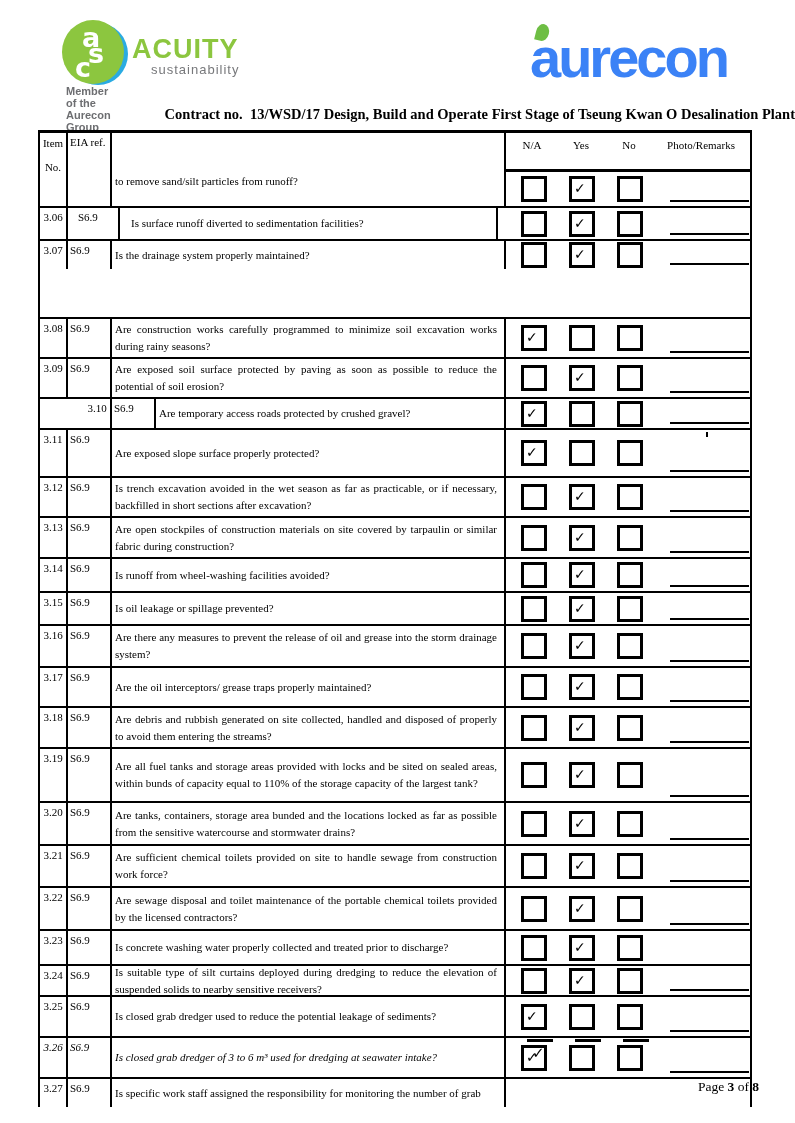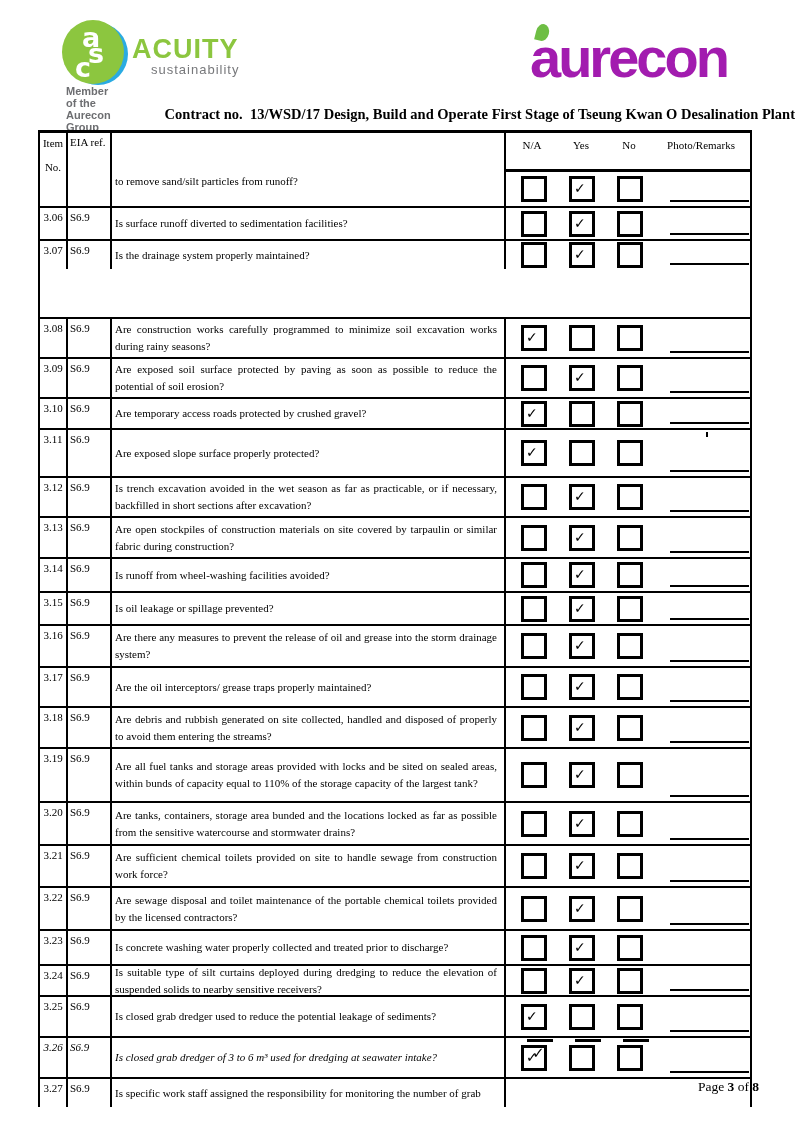--- a/index.html
+++ b/index.html
@@ -16,21 +16,21 @@
   .mono-s{left:26px;top:20px;font-size:27px;}
   .mono-c{left:13px;top:34px;font-size:27px;}
   .acuity-word{position:absolute;left:132px;top:34px;font-family:"Liberation Sans",sans-serif;
                font-weight:bold;font-size:27px;color:#8CC63F;letter-spacing:1px;}
   .acuity-sub{position:absolute;left:151px;top:62px;font-family:"Liberation Sans",sans-serif;
               font-size:13px;color:#77787B;letter-spacing:1px;}
   .acuity-tag{position:absolute;left:66px;top:85px;font-family:"Liberation Sans",sans-serif;
               font-weight:bold;font-size:11px;color:#6D6E71;}
   .aurecon{position:absolute;left:528px;top:0;}
   .aurecon-word{position:absolute;left:2px;top:30px;font-family:"Liberation Sans",sans-serif;
-                font-weight:bold;font-size:56px;color:#a21caf;letter-spacing:-3px;line-height:1;}
+                font-weight:bold;font-size:56px;color:#3b82f6;letter-spacing:-3px;line-height:1;}
   .aurecon-leaf{position:absolute;left:8px;top:24px;width:13px;height:17px;background:#6EBE44;
                 border-radius:55% 55% 55% 0;transform:rotate(14deg);}
 
   
   .doc-title{position:absolute;left:0;top:106px;width:100%;text-align:right;
              font-weight:bold;font-size:14.5px;white-space:pre-wrap;}
 
   
   .tbl{position:absolute;left:38px;top:130px;width:714px;box-sizing:border-box;
        border:2px solid #000;border-top-width:3px;border-bottom:none;font-size:11px;}
@@ -127,21 +127,21 @@
             <div class="cb cb-yes">
               <span class="mark">✓</span>
             </div>
             <div class="cb cb-no"></div>
             <div class="rline"></div>
           </div>
       </div>
     </div>
 
     <div>
-        <div class="row" style="height: 33px;">
+        <div class="row" style="height: 33px; gap: 8px;">
     <div class="c-item">3.06</div>
     <div class="c-ref">S6.9</div>
     <div class="c-q">
             <span>Is surface runoff diverted to sedimentation facilities?</span>
           </div>
     <div class="c-checks">
             <div class="cb cb-na"></div>
             <div class="cb cb-yes">
               <span class="mark">✓</span>
             </div>
@@ -187,21 +187,21 @@
           </div>
     <div class="c-checks">
             <div class="cb cb-na"></div>
             <div class="cb cb-yes">
               <span class="mark">✓</span>
             </div>
             <div class="cb cb-no"></div>
             <div class="rline"></div>
           </div>
   </div>
-        <div class="row" style="height: 31px;">
+        <div class="row" style="height: 31px; padding-left: 44px;">
     <div class="c-item">3.10</div>
     <div class="c-ref">S6.9</div>
     <div class="c-q">
             <span>Are temporary access roads protected by crushed gravel?</span>
           </div>
     <div class="c-checks">
             <div class="cb cb-na">
               <span class="mark">✓</span>
             </div>
             <div class="cb cb-yes"></div>

